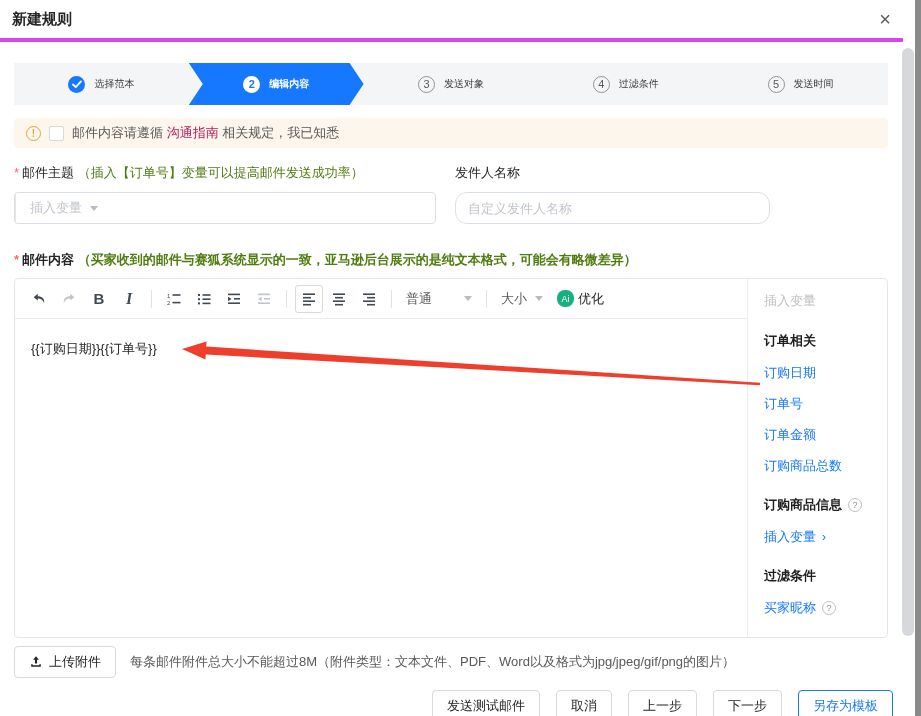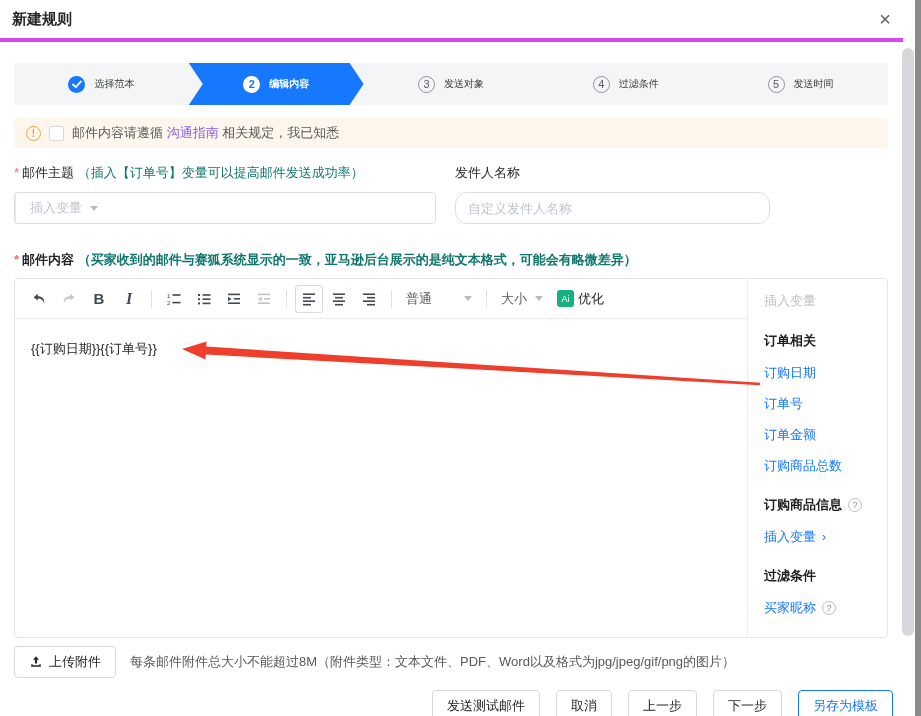--- a/index.html
+++ b/index.html
@@ -21,28 +21,28 @@
   .step.active .step-label { color:#fff; font-weight:700; }
   .ic-done { width:17px; height:17px; border-radius:50%; background:#1677ff; display:flex; align-items:center; justify-content:center; position:relative; }
   .num-active { width:17px; height:17px; border-radius:50%; background:#fff; color:#1677ff; font-size:11px; font-weight:700; display:flex; align-items:center; justify-content:center; position:relative; }
   .num-pend { width:17px; height:17px; border-radius:50%; border:1px solid #909399; color:#595959; font-size:11px; display:flex; align-items:center; justify-content:center; position:relative; }
 
   
   .notice { height:30px; margin:13px 33px 0 14px; background:#fdf6ec; border-radius:4px; display:flex; align-items:center; padding:0 12px; gap:8px; }
   .warn-ic { width:15px; height:15px; border-radius:50%; border:1.4px solid #e6a23c; color:#e6a23c; font-size:10px; font-weight:700; display:flex; align-items:center; justify-content:center; flex:none; }
   .chk { width:15px; height:15px; border:1px solid #d9d9d9; border-radius:2px; background:#fff; flex:none; cursor:pointer; }
   .notice-text { color:#595959; }
-  .link { color:#8b5cf6; text-decoration:none; cursor:pointer;text-align:center; }
+  .link { color:#be185d; text-decoration:none; cursor:pointer;text-align:center; }
 
   
   .form-labels { display:flex; margin:16px 33px 0 14px; }
   .form-inputs { display:flex; margin:10px 33px 0 14px; }
   .req { color:#f56c6c; margin-right:3px; }
   .lbl { color:#262626; }
-  .hint { color:#0f766e; }
+  .hint { color:#4d7c0f; }
   .col-subject { width:422px; }
   .col-sender { margin-left:19px; width:315px; }
   .subj-group { width:422px; height:32px; border:1px solid #dcdfe6; border-radius:4px; display:flex; align-items:center; background:#fff; }
   .subj-value { flex:1; border:none; outline:none; padding:0 12px; font-size:13px; color:#262626; font-family:inherit; background:transparent; }
   .subj-insert { width:97px; height:100%; border-left:1px solid #e4e7ed; display:flex; align-items:center; justify-content:center; gap:8px; color:#c0c4cc; cursor:pointer; }
   .caret { width:0; height:0; border-left:4.5px solid transparent; border-right:4.5px solid transparent; border-top:5px solid #b6bcc6; }
   .inp { width:315px; height:32px; border:1px solid #dcdfe6; border-radius:12px; padding:0 12px; font-size:13px; font-family:inherit; color:#262626; outline:none; }
   .inp::placeholder { color:#c0c4cc; }
 
   .content-label { margin:27px 33px 0 14px;font-weight:bold; }
@@ -52,21 +52,21 @@
   .ed-main { flex:1; display:flex; flex-direction:column; }
   .toolbar { height:40px; display:flex; align-items:center; padding:0 10px; gap:2px; border-bottom:1px solid #ececec; }
   .tb-btn { width:28px; height:28px; display:flex; align-items:center; justify-content:center; border-radius:3px; cursor:pointer; color:#404a54; }
   .tb-btn.disabled { color:#c0c4cc; cursor:default; }
   .tb-btn.selected { border:1px solid #d9d9d9; }
   .tb-sep { width:1px; height:18px; background:#e2e2e2; margin:0 6px; }
   .tb-b { font-weight:800; font-size:15px; }
   .tb-i { font-family:"Liberation Serif","DejaVu Serif",serif; font-style:italic; font-size:16px; font-weight:600; }
   .tb-select { display:flex; align-items:center; gap:32px; padding:0 6px; color:#595959; cursor:pointer; }
   .tb-select.small { gap:8px; }
-  .ai-badge { width:17px; height:17px; border-radius:3px; background:#17b07e; color:#fff; font-size:9px; font-weight:400; display:flex; align-items:center; justify-content:center; }
+  .ai-badge { width:17px; height:17px; border-radius:8px; background:#17b07e; color:#fff; font-size:9px; font-weight:400; display:flex; align-items:center; justify-content:center; }
   .ai-wrap { display:flex; align-items:center; gap:4px; padding:0 6px; cursor:pointer; color:#262626; }
   .ed-body { flex:1; padding:21px 16px; font-size:13px; color:#262626; }
 
   
   .vars { width:140px; border-left:1px solid #ececec; padding:13px 16px; display:flex; flex-direction:column; }
   .vars-header { color:#bfbfbf; margin-bottom:22px; }
   .vars-group { font-weight:700; color:#1f1f1f; margin-bottom:14px; display:flex; align-items:center; gap:6px; }
   .vars-link { color:#1677ff; margin-bottom:13px; cursor:pointer; display:flex; align-items:center; gap:6px; }
   .qmark { width:14px; height:14px; border-radius:50%; border:1px solid #bfbfbf; color:#8c8c8c; font-size:9px; display:flex; align-items:center; justify-content:center; font-weight:400; }
   .chev { color:#1677ff; font-size:12px; }

